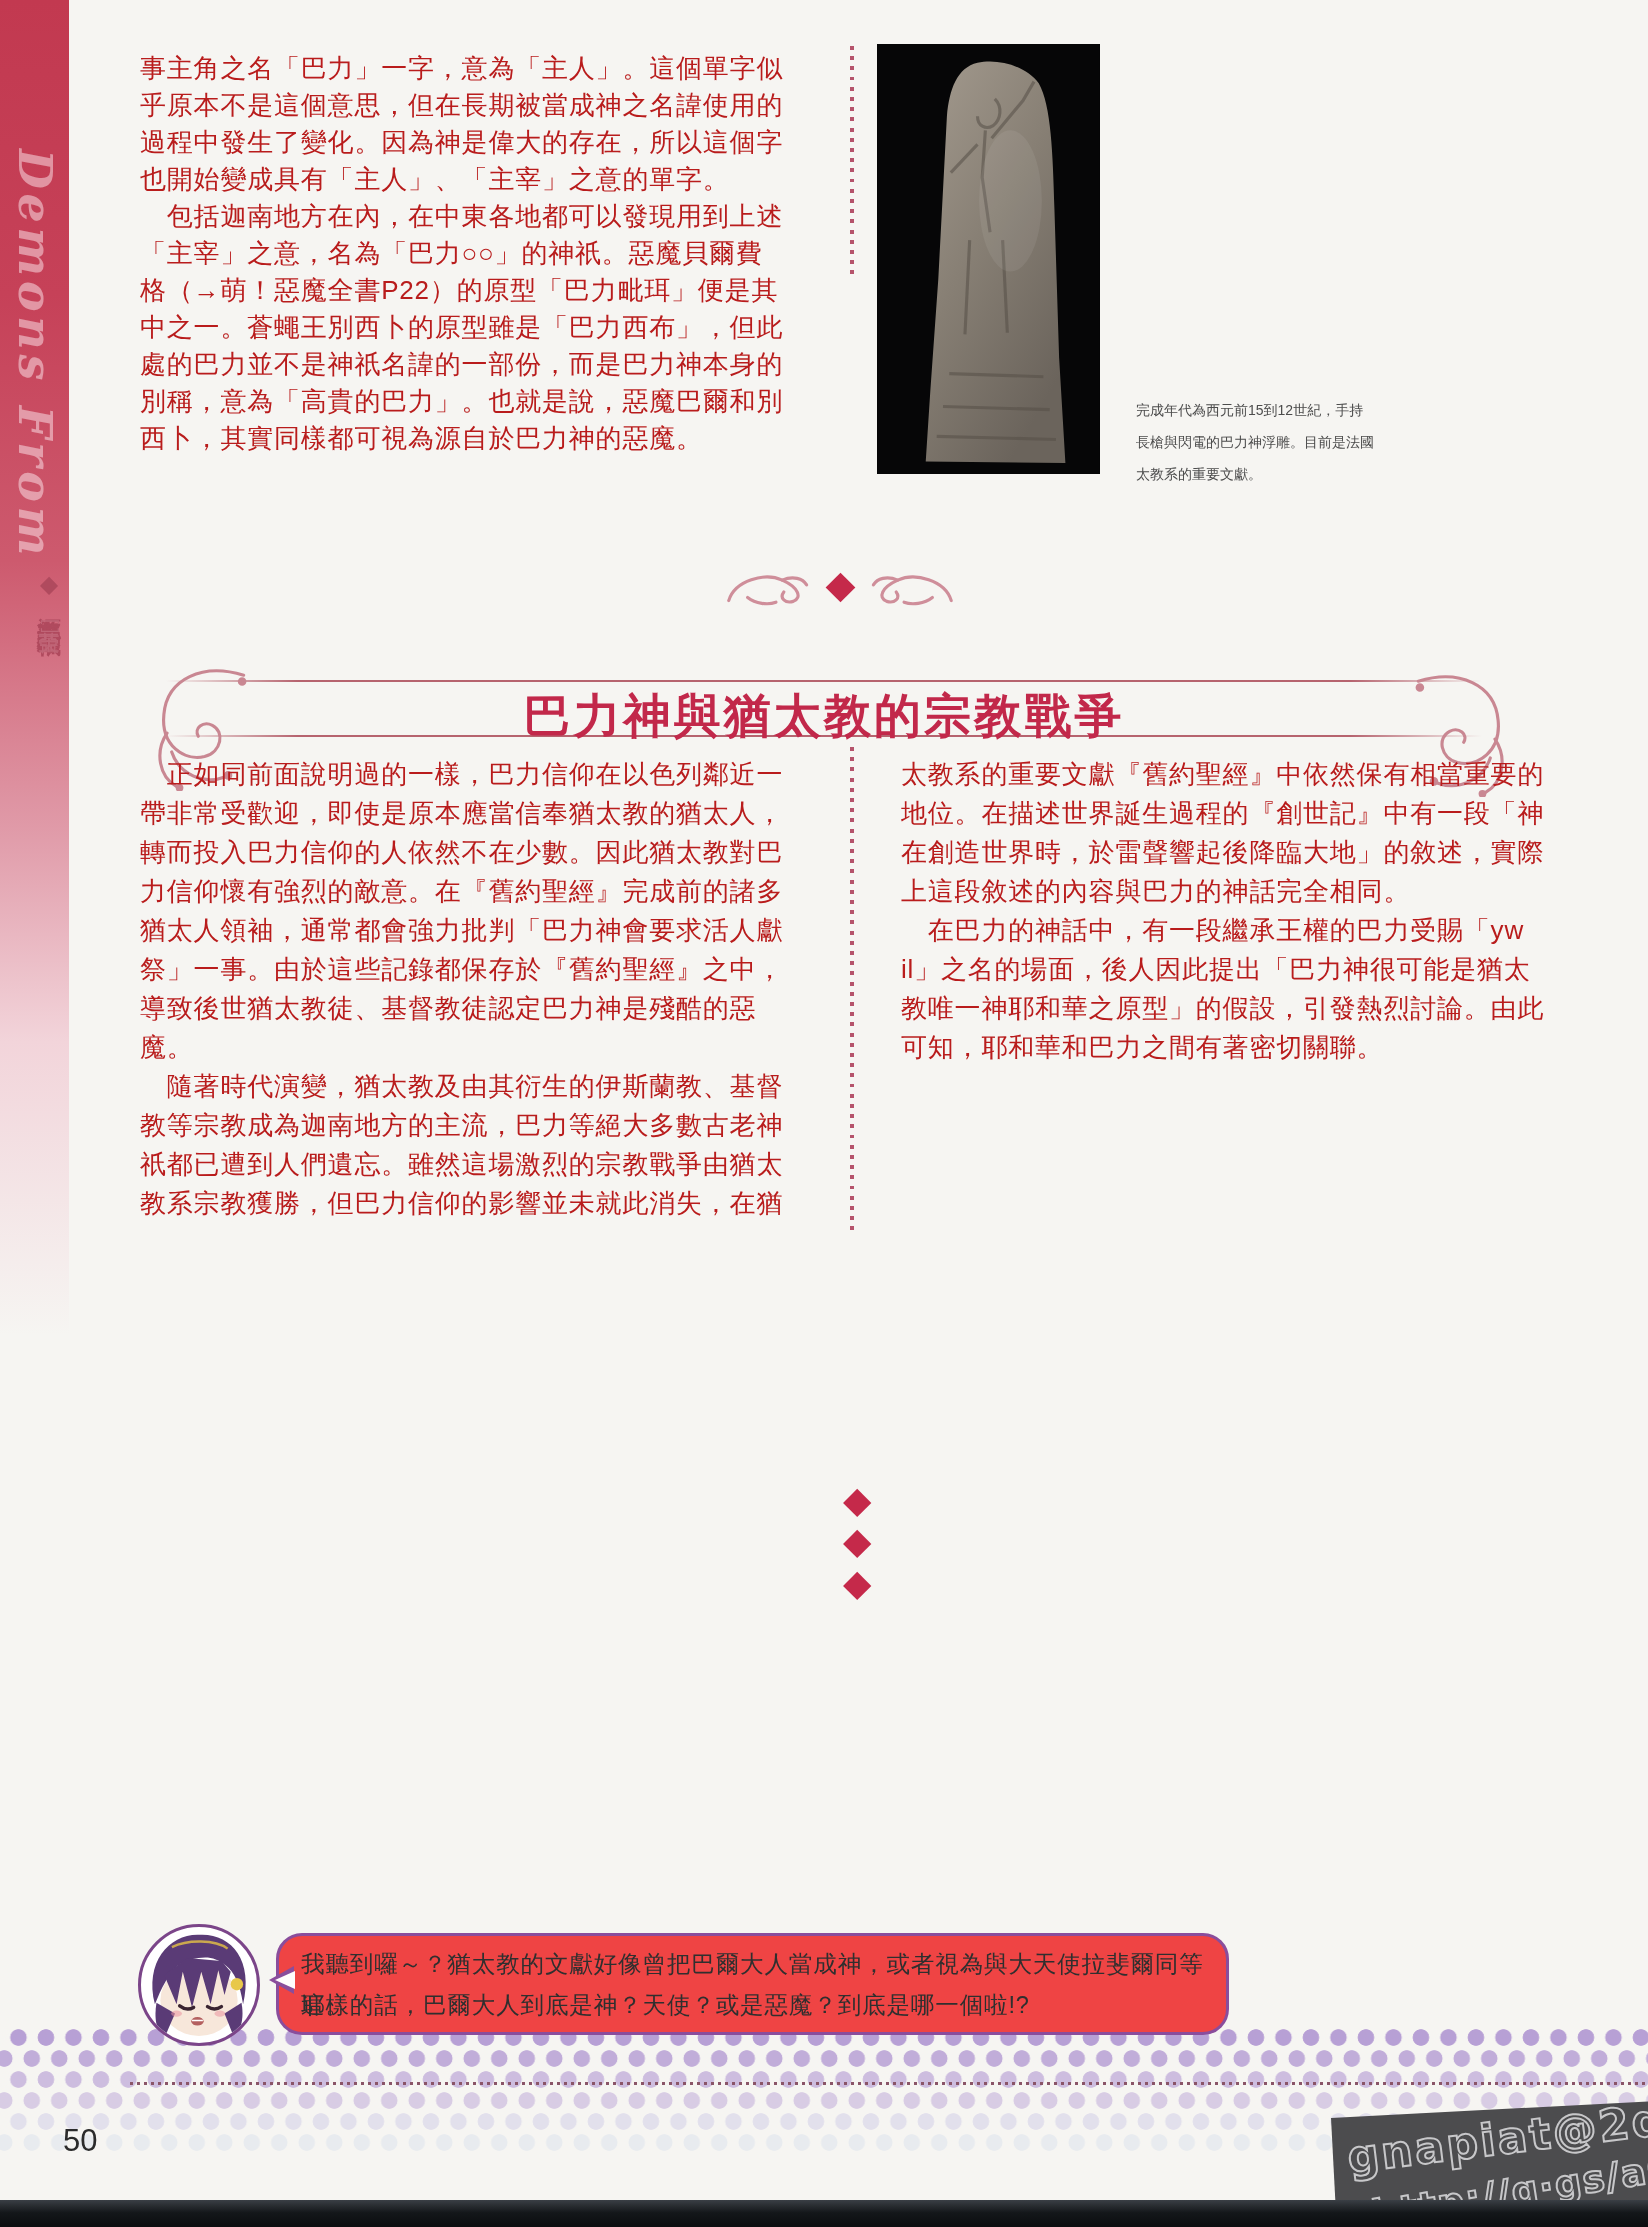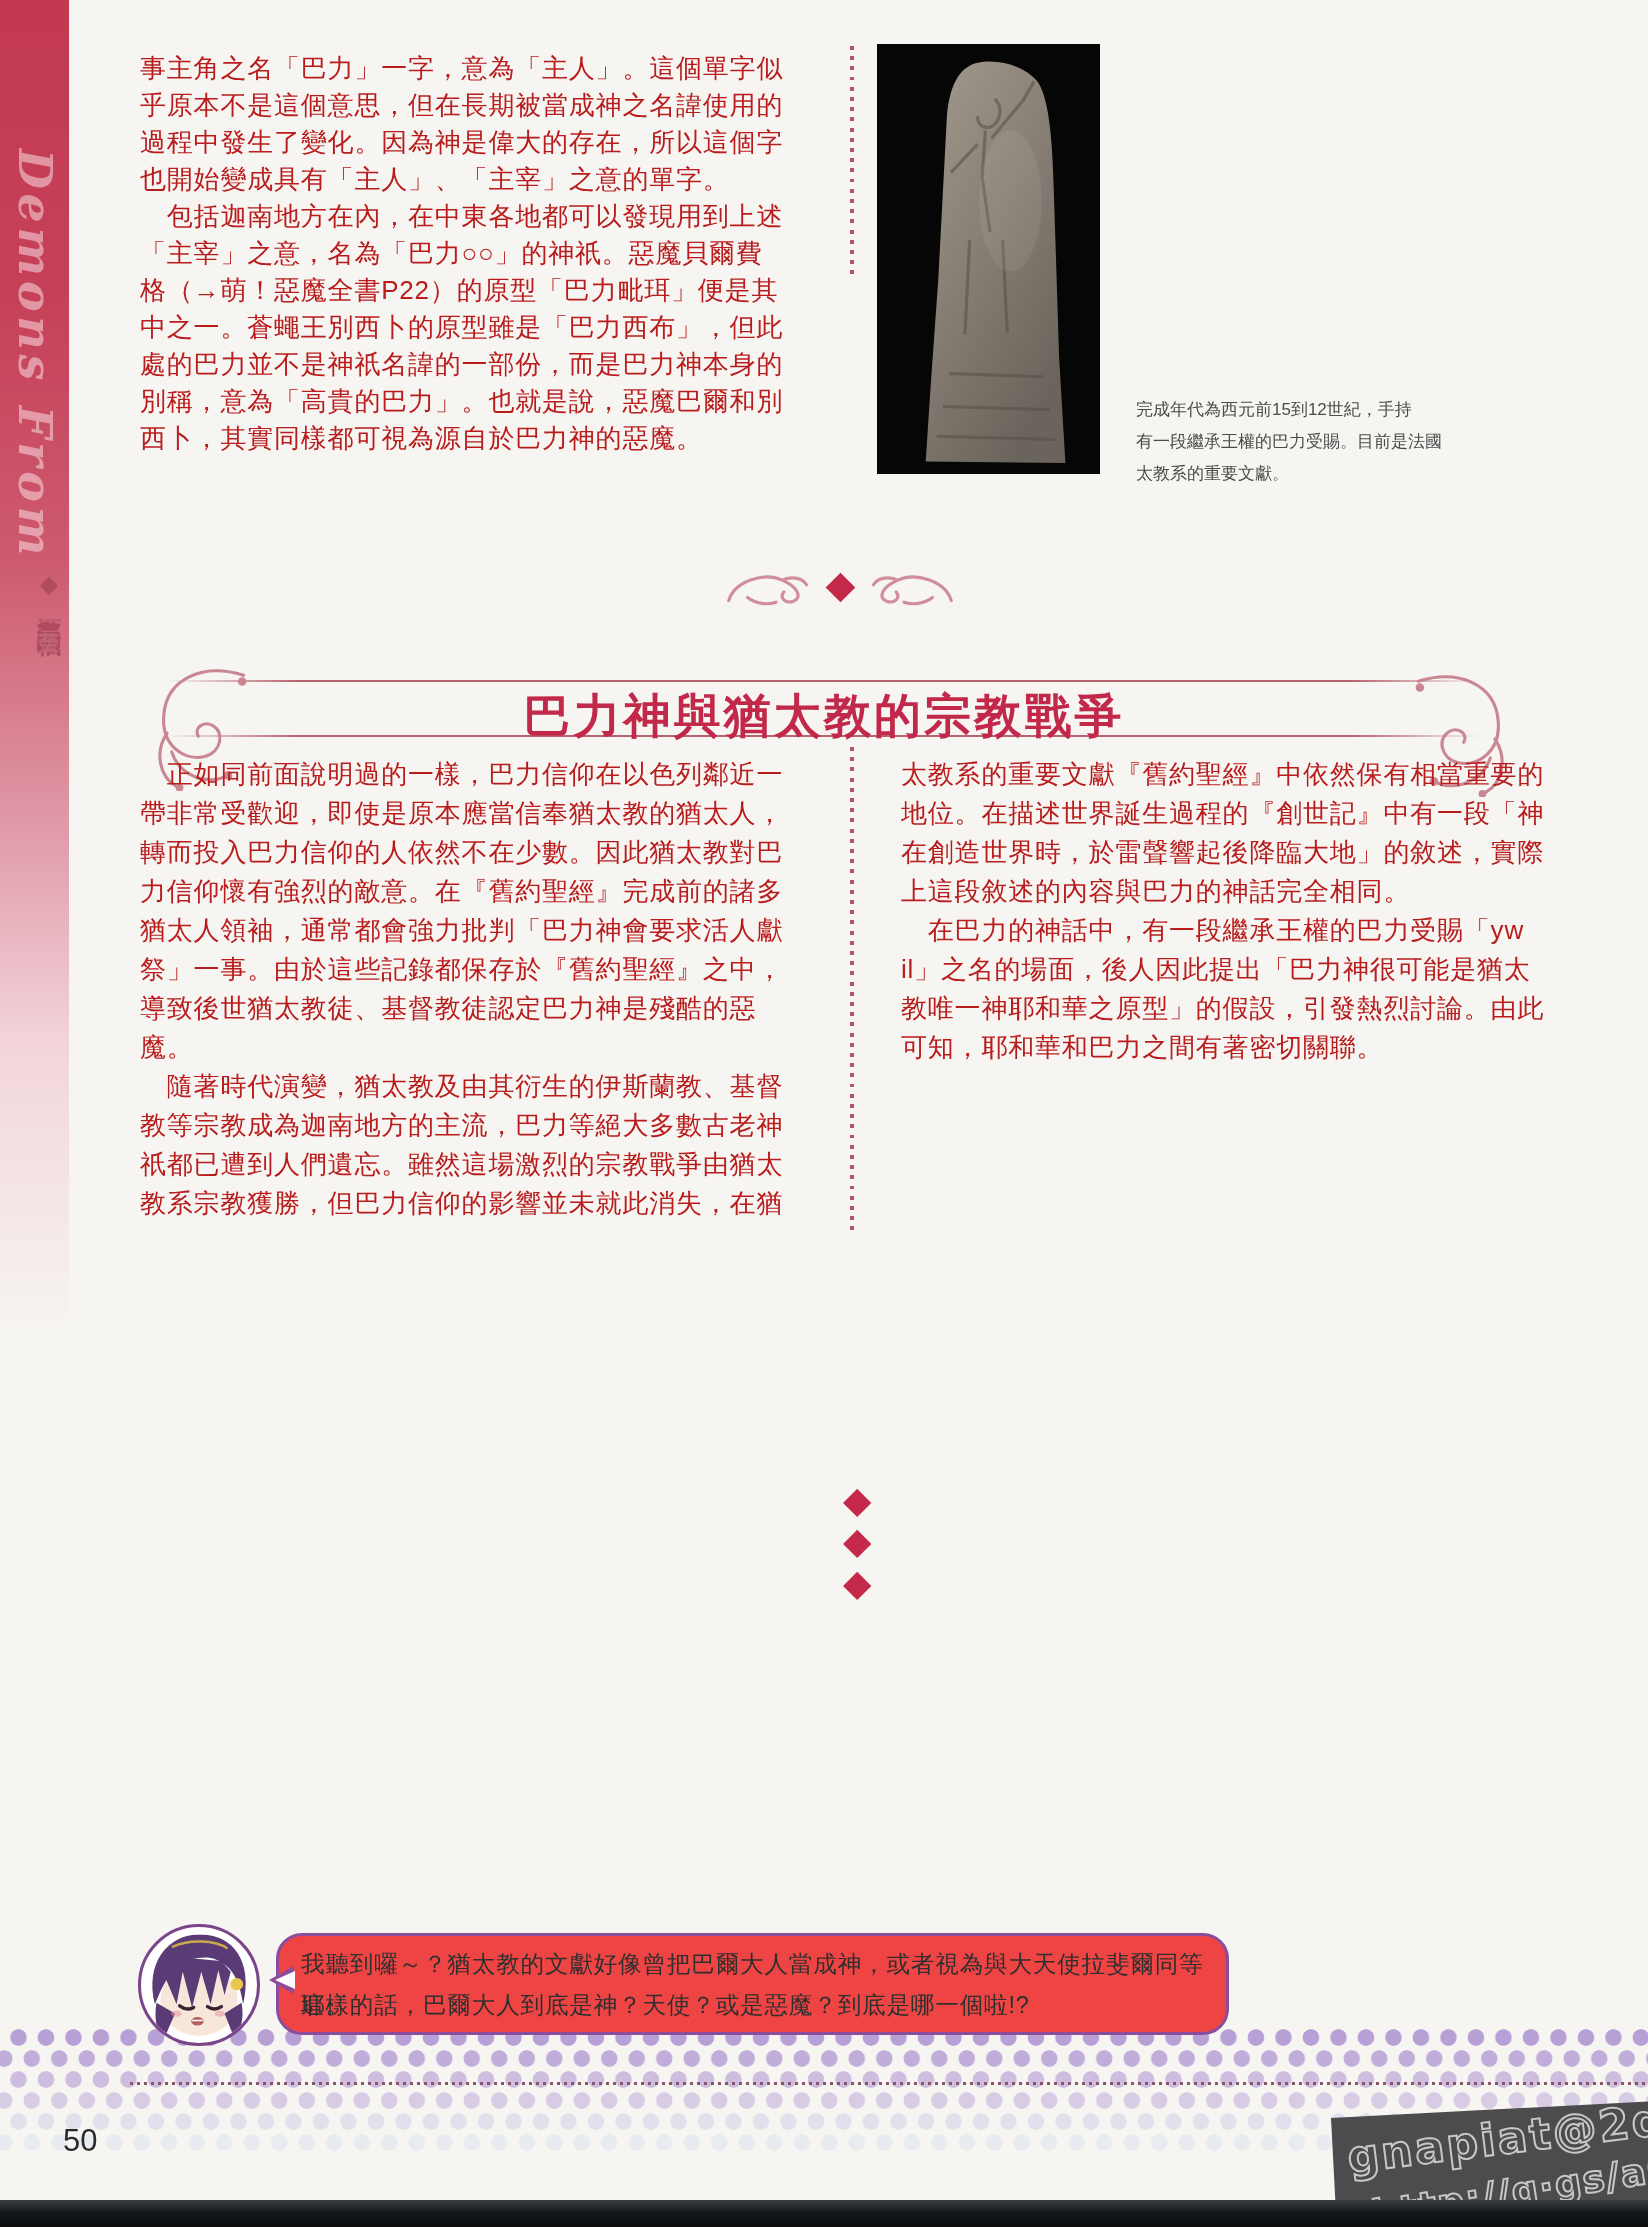--- a/index.html
+++ b/index.html
@@ -44,21 +44,21 @@
   }
   #vdots-a{left:850px;top:46px;height:232px;}
   #vdots-b{left:850px;top:747px;height:485px;}
   
   .photo{
     position:absolute;left:877px;top:44px;width:223px;height:430px;
     background:#060607;
   }
   .caption{
     position:absolute;left:1136px;top:394px;width:338px;
-    font-size:17px;line-height:32px;color:#4c4c4c;
+    font-size:14px;line-height:32px;color:#4c4c4c;
   }
   
   .divider{
     position:absolute;left:691px;top:559px;width:298px;height:57px;
     display:flex;align-items:center;justify-content:center;gap:20.4px;
   }
   .diamond{width:21px;height:21px;background:#c5294a;transform:rotate(45deg);}
   
   .rule{position:absolute;height:2.4px;left:166px;width:1316px;
     background:linear-gradient(90deg,rgba(171,74,88,0) 0%,rgba(171,74,88,.85) 10%,rgba(171,74,88,.85) 90%,rgba(171,74,88,0) 100%);}
@@ -160,21 +160,21 @@
         <path d="M92,420 l120,4"></path>
         <path d="M84,462 l136,4"></path>
         <path d="M76,500 l152,4"></path>
       </g>
       <ellipse cx="170" cy="200" rx="40" ry="90" fill="rgba(255,255,255,0.07)"></ellipse>
     </svg>
   </div>
 
   <div class="caption">
       <div class="line">完成年代為西元前15到12世紀，手持</div>
-      <div class="line">有一段繼承王權的巴力受賜。目前是法國</div>
+      <div class="line">長槍與閃電的巴力神浮雕。目前是法國</div>
       <div class="line">太教系的重要文獻。</div>
     </div>
 
   <div class="divider">
     <svg width="85" height="38" viewBox="0 0 108 48">
       <g fill="none" stroke="#cf8e9a" stroke-width="4" stroke-linecap="round">
         <path d="M6,40 C14,14 52,4 74,14 C94,23 100,36 88,41 C78,44 70,37 76,29"></path>
         <path d="M74,14 C88,8 100,12 105,20"></path>
         <path d="M30,36 C40,44 56,46 66,42"></path>
       </g>

